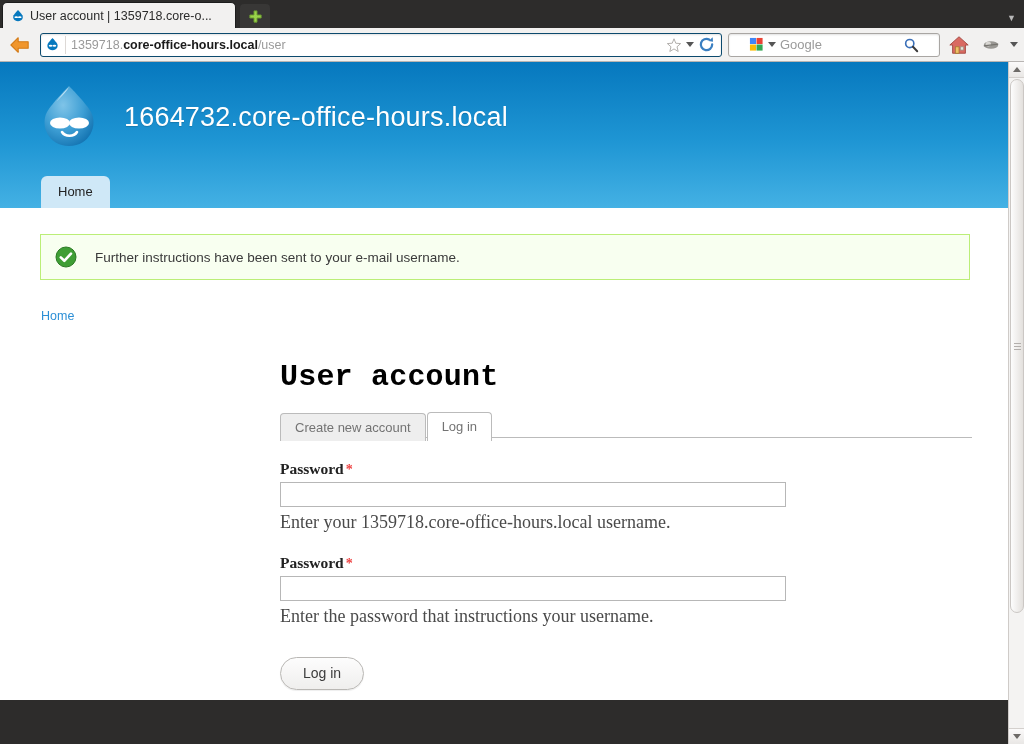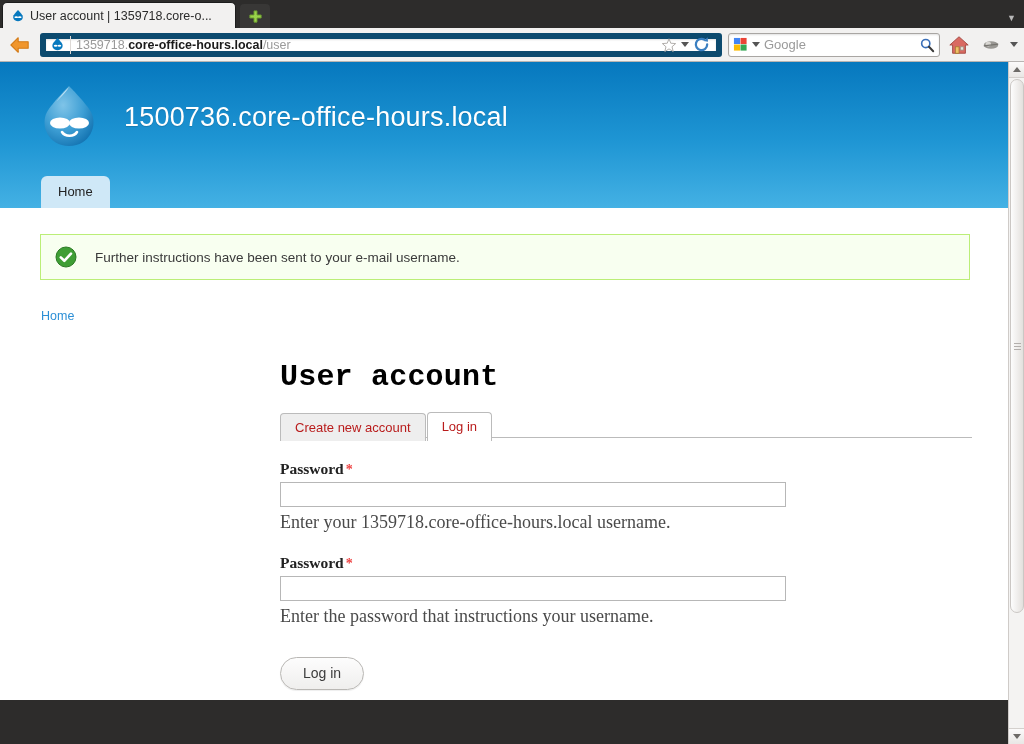--- a/index.html
+++ b/index.html
@@ -40,32 +40,32 @@
 
   .navbar {
     height: 34px; background: #f2f1f0;
     border-bottom: 1px solid #b7b4b2;
     display: flex; align-items: center; gap: 6px;
     padding: 0 6px;
   }
   .backbtn { width: 28px; height: 26px; display: flex; align-items: center; justify-content: center; }
   .urlbar {
     flex: 1; height: 24px; background: #fff;
-    border: 6px solid #0c4a6e; border-radius: 3px;
+    border: 1px solid #0c4a6e; border-radius: 3px;
     display: flex; align-items: center; padding: 0 4px; gap: 5px;
     box-shadow: inset 0 1px 2px rgba(0,0,0,.12);
   }
   .urlbar-sep { width:1px; height:18px; background:#ddd9d6; }
   .url-text { flex: 1; font-size: 12.5px; color: #9a9a9a; white-space: nowrap; overflow: hidden; }
   .url-text b { color: #1a1a1a; font-weight: bold; }
   .url-icons { display: flex; align-items: center; gap: 4px; padding-right: 2px; }
   .searchbar {
     width: 212px; height: 24px; background: #fff;
     border: 1px solid #a9a6a3; border-radius: 3px;
-    display: flex; align-items: center; padding: 0 4px; gap: 4px;
+    display: flex; align-items: center; padding: 0 20px; gap: 4px;
     box-shadow: inset 0 1px 2px rgba(0,0,0,.12);
     justify-content: space-between;
   }
   .search-ph { flex: 1; font-size: 13px; color: #9a9a9a; }
   .navicon { width: 26px; height: 26px; display: flex; align-items: center; justify-content: center; }
   .caret-dn { width:0;height:0;border-left:4px solid transparent;border-right:4px solid transparent;border-top:5px solid #555; }
 
   
   .viewport {
     position: absolute; left: 0; top: 62px;
@@ -110,21 +110,21 @@
   .main-col { margin-left: 280px; padding-top: 37px; width: 692px; }
   .page-title {
     font-family: Liberation Mono, monospace;
     font-size: 30px; font-weight: bold; color: #000;
     letter-spacing: .2px;
   }
 
   .tabs-wrap { margin-top: 17px; border-bottom: 1px solid #bbb; height: 27px; position: relative; }
   .tabs { display: flex; align-items: flex-end; gap: 0; }
   .ltab {
-    font-size: 13px; color: #b91c1c;
+    font-size: 13px; color: #737373;
     padding: 6px 14px 6px 14px;
     background: #eee;
     border: 1px solid #bbb; border-bottom: none;
     border-radius: 4px 4px 0 0;
     margin-right: 1px; position: relative; top: 1px;
   }
   .ltab.active { background: #fff; border-color: #bbb; padding-bottom: 7px; z-index: 2; }
 
   .form { margin-top: 22px; }
   .form-item { margin-bottom: 21px; }
@@ -280,21 +280,21 @@
               <stop offset="55%" stop-color="#3d9ed4"></stop>
               <stop offset="100%" stop-color="#0f6fae"></stop>
             </radialGradient>
           </defs>
           <path d="M31 2 C31 2 14 19 9 28 C2 41 10 62 31 62 C52 62 60 41 53 28 C48 19 31 2 31 2 Z" fill="url(#dropg)"></path>
           <path d="M31 3 C28 9 20 15 17 20 C21 13 27 7 31 3 Z" fill="#cfeaf8" opacity=".85"></path>
           <ellipse cx="22" cy="39" rx="10" ry="5.6" fill="#fff"></ellipse>
           <ellipse cx="41" cy="39" rx="10" ry="5.6" fill="#fff"></ellipse>
           <path d="M24 48 C27 53 36 53 39 48" fill="none" stroke="#fff" stroke-width="2.6" stroke-linecap="round"></path>
         </svg>
-        <div class="site-name">1500736.core-office-hours.local</div>
+        <div class="site-name">1664732.core-office-hours.local</div>
       </div>
       <div class="mainmenu">
         <div class="menu-item">Home</div>
       </div>
     </div>
 
     <div class="page-body">
 
       <div class="messages">
         <svg width="22" height="22" viewBox="0 0 22 22">

